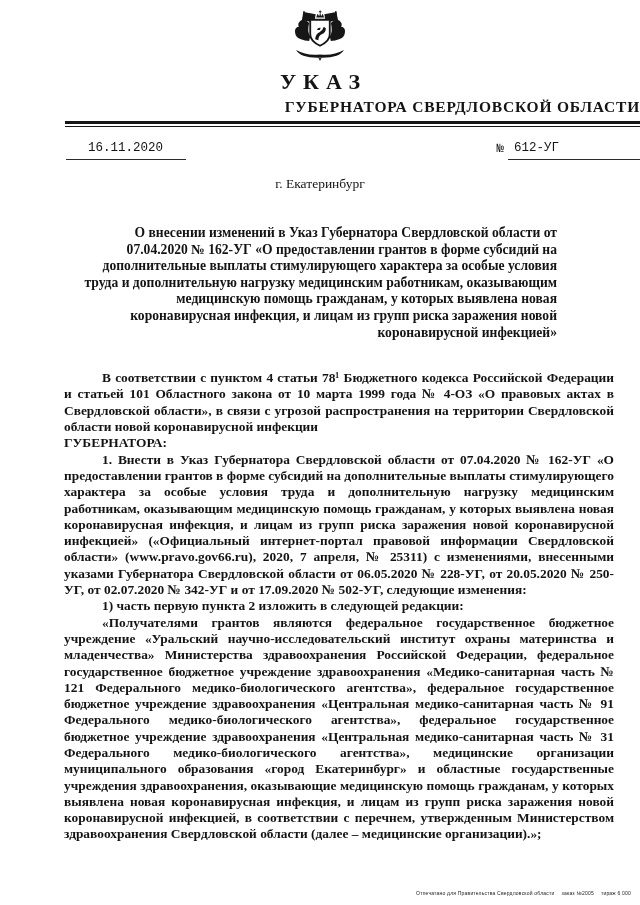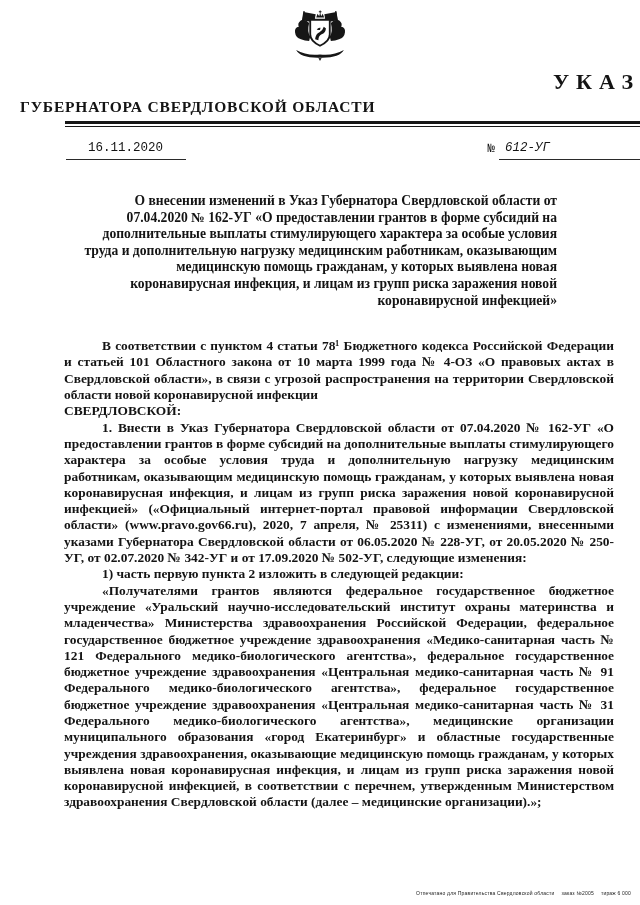--- a/index.html
+++ b/index.html
@@ -19,30 +19,30 @@
     box-sizing: border-box;
     overflow: hidden;
   }
   
   .coat {
     display: flex;
     justify-content: center;
     padding-top: 8px;
   }
   .doc-type {
-    text-align: right;
+    text-align: center;
     font-weight: bold;
     font-size: 22px;
     letter-spacing: 7px;
     padding-left: 7px; 
     margin-top: 6px;
     line-height: 24px;
   }
   .authority {
-    text-align: left;
+    text-align: right;
     font-weight: bold;
     font-size: 15.5px;
     letter-spacing: 0.8px;
     margin-top: 3px;
     line-height: 19px;
     padding-left: 20px;
   }
   .rule {
     margin-left: 65px;
     height: 2px;
@@ -68,22 +68,21 @@
     display: flex;
     align-items: flex-end;
   }
   .num-sign {
     padding-bottom: 3px;
     margin-right: 4px;
   }
   .num-cell {
     border-bottom: 1.6px solid #2a2a2a;
     width: 95px;
-    padding: 0 40px 3px 6px;
-    font-style: italic;
+    padding: 0 31px 3px 6px;
   }
   .city {
     text-align: center;
     font-size: 13.5px;
     margin-top: 7px;
   }
   
   .decree-title {
     margin: 33px auto 0;
     max-width: 474px;
@@ -154,26 +153,27 @@
   <div class="rule"></div>
 
   <div class="req-row">
     <span class="date-cell">16.11.2020</span>
     <span class="num-wrap">
       <span class="num-sign">№</span>
       <span class="num-cell">612-УГ</span>
     </span>
   </div>
 
+  <div class="city">г. Екатеринбург</div>
 
   <div class="decree-title">О внесении изменений в Указ Губернатора Свердловской области от 07.04.2020 № 162-УГ «О предоставлении грантов в форме субсидий на дополнительные выплаты стимулирующего характера за особые условия труда и дополнительную нагрузку медицинским работникам, оказывающим медицинскую помощь гражданам, у которых выявлена новая коронавирусная инфекция, и лицам из групп риска заражения новой коронавирусной инфекцией»</div>
 
   <div class="doc-body">
     <p class="indent">В соответствии с пунктом 4 статьи 78¹ Бюджетного кодекса Российской Федерации и статьей 101 Областного закона от 10 марта 1999 года № 4-ОЗ «О правовых актах в Свердловской области», в связи с угрозой распространения на территории Свердловской области новой коронавирусной инфекции</p>
-    <p class="resolve">СВЕРДЛОВСКОЙ:</p>
+    <p class="resolve">ГУБЕРНАТОРА:</p>
     <p class="indent">1. Внести в Указ Губернатора Свердловской области от 07.04.2020 № 162-УГ «О предоставлении грантов в форме субсидий на дополнительные выплаты стимулирующего характера за особые условия труда и дополнительную нагрузку медицинским работникам, оказывающим медицинскую помощь гражданам, у которых выявлена новая коронавирусная инфекция, и лицам из групп риска заражения новой коронавирусной инфекцией» («Официальный интернет-портал правовой информации Свердловской области» (www.pravo.gov66.ru), 2020, 7 апреля, № 25311) с изменениями, внесенными указами Губернатора Свердловской области от 06.05.2020 № 228-УГ, от 20.05.2020 № 250-УГ, от 02.07.2020 № 342-УГ и от 17.09.2020 № 502-УГ, следующие изменения:</p>
     <p class="indent">1) часть первую пункта 2 изложить в следующей редакции:</p>
     <p class="indent">«Получателями грантов являются федеральное государственное бюджетное учреждение «Уральский научно-исследовательский институт охраны материнства и младенчества» Министерства здравоохранения Российской Федерации, федеральное государственное бюджетное учреждение здравоохранения «Медико-санитарная часть № 121 Федерального медико-биологического агентства», федеральное государственное бюджетное учреждение здравоохранения «Центральная медико-санитарная часть № 91 Федерального медико-биологического агентства», федеральное государственное бюджетное учреждение здравоохранения «Центральная медико-санитарная часть № 31 Федерального медико-биологического агентства», медицинские организации муниципального образования «город Екатеринбург» и областные государственные учреждения здравоохранения, оказывающие медицинскую помощь гражданам, у которых выявлена новая коронавирусная инфекция, и лицам из групп риска заражения новой коронавирусной инфекцией, в соответствии с перечнем, утвержденным Министерством здравоохранения Свердловской области (далее – медицинские организации).»;</p>
   </div>
 
   <div class="imprint">
     <span>Отпечатано для Правительства Свердловской области</span>
     <span>заказ №2005</span>
     <span>тираж 6 000</span>
   </div>

